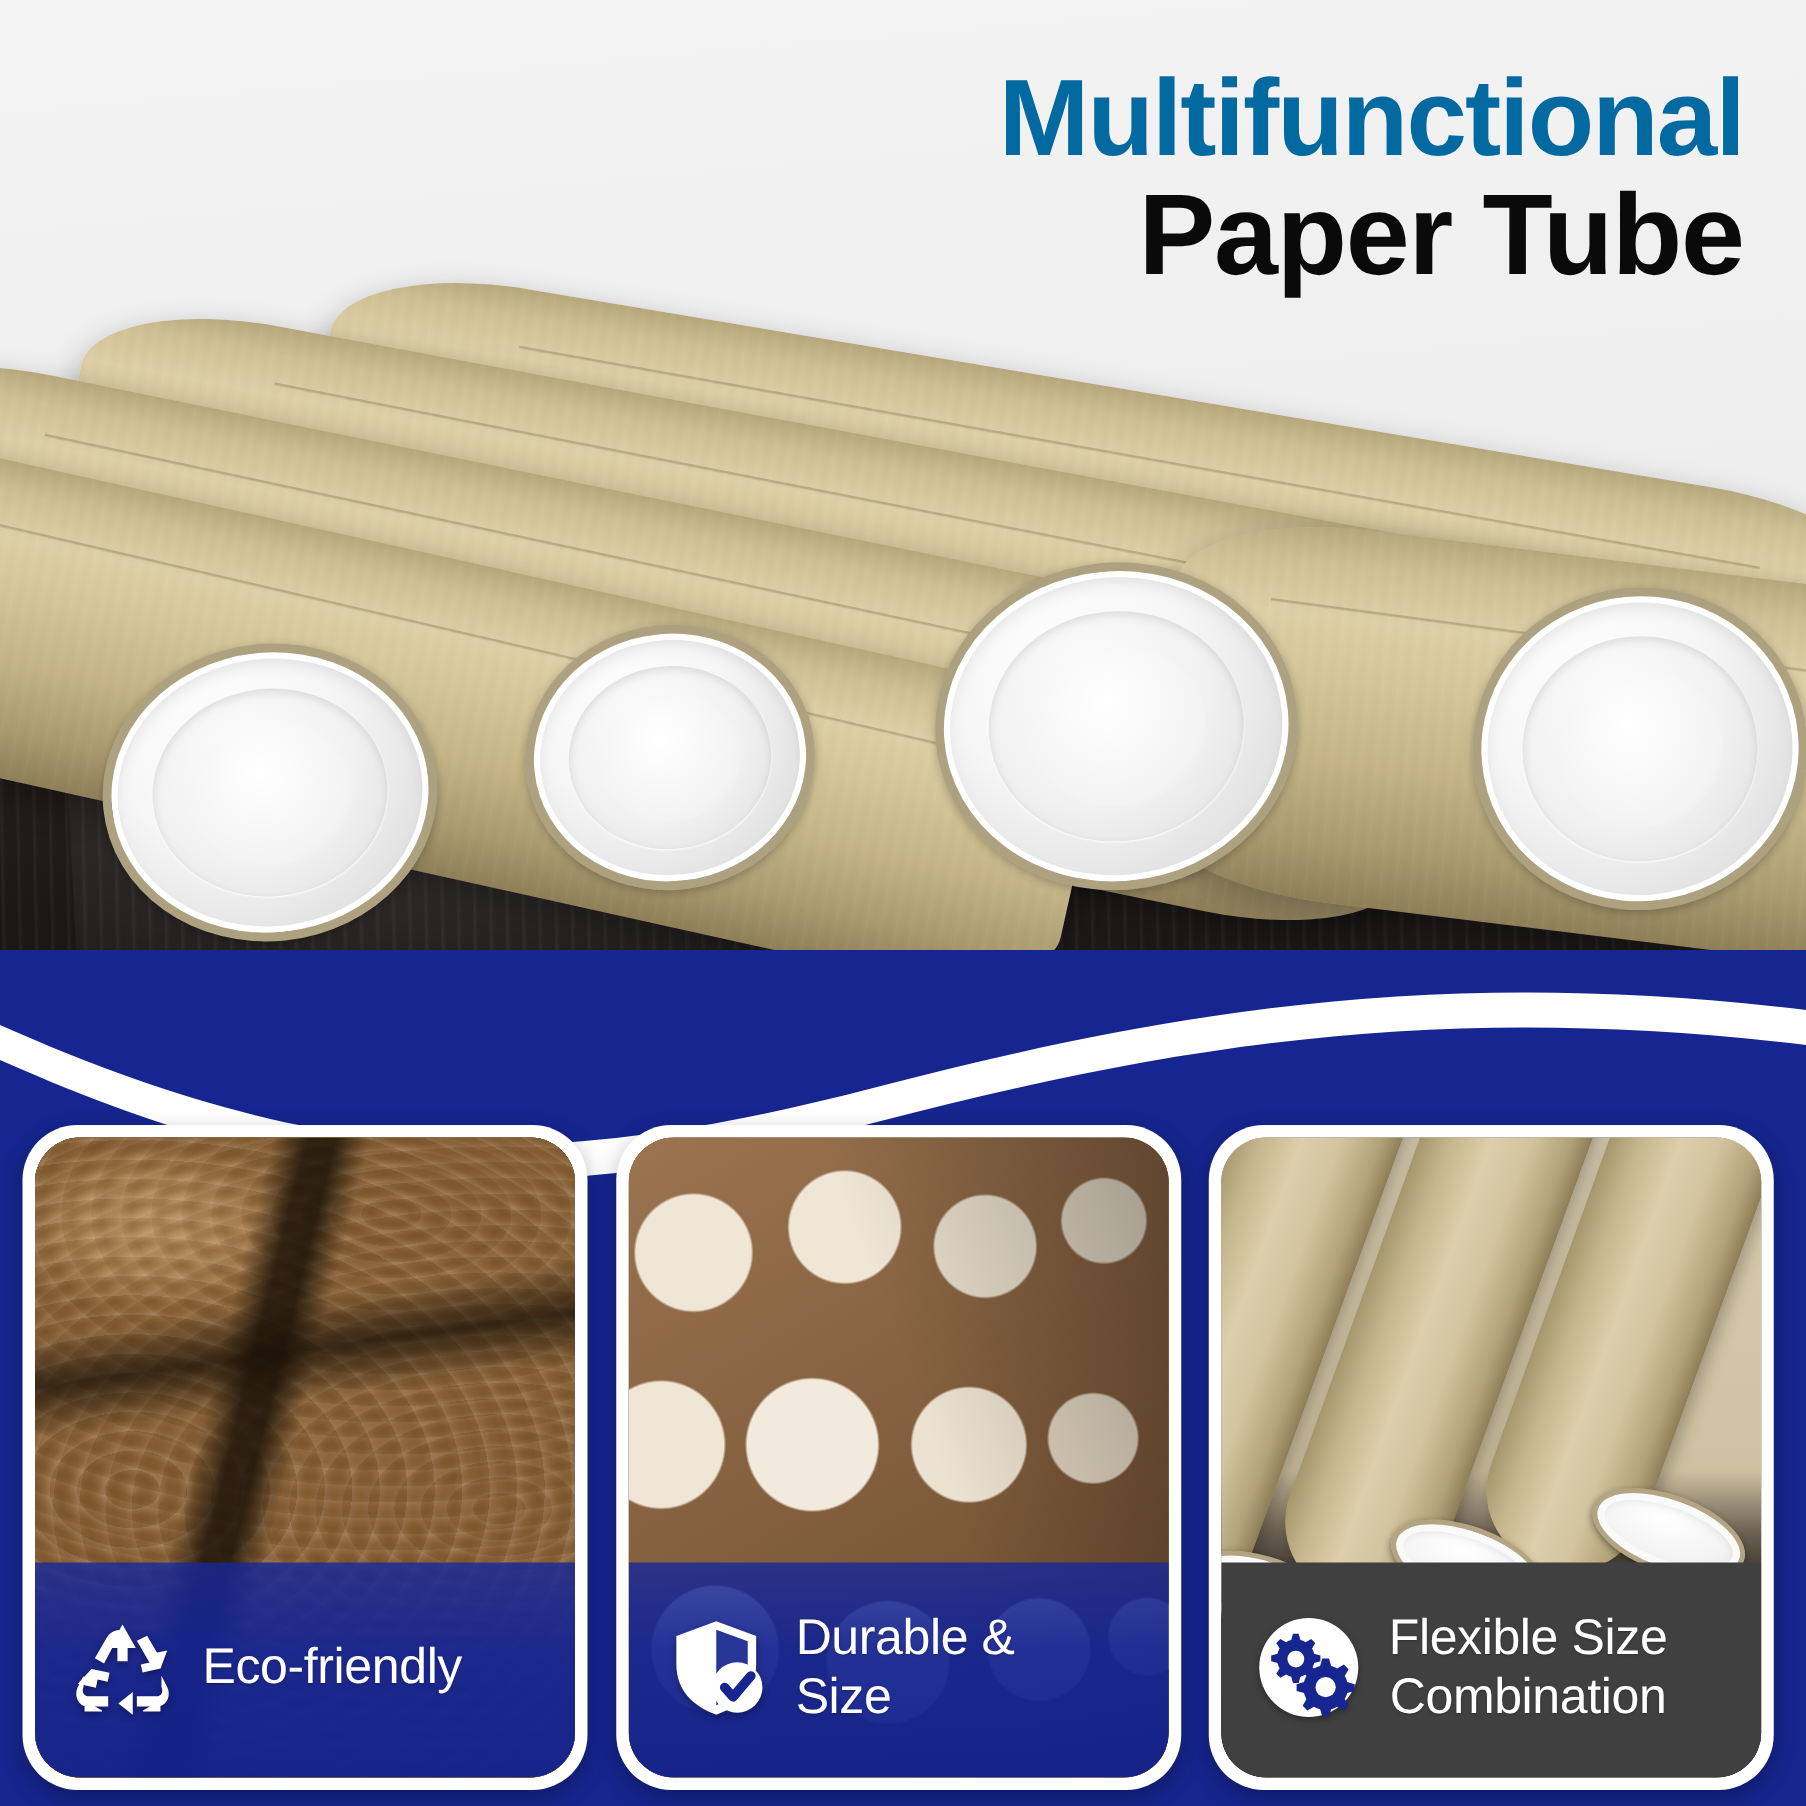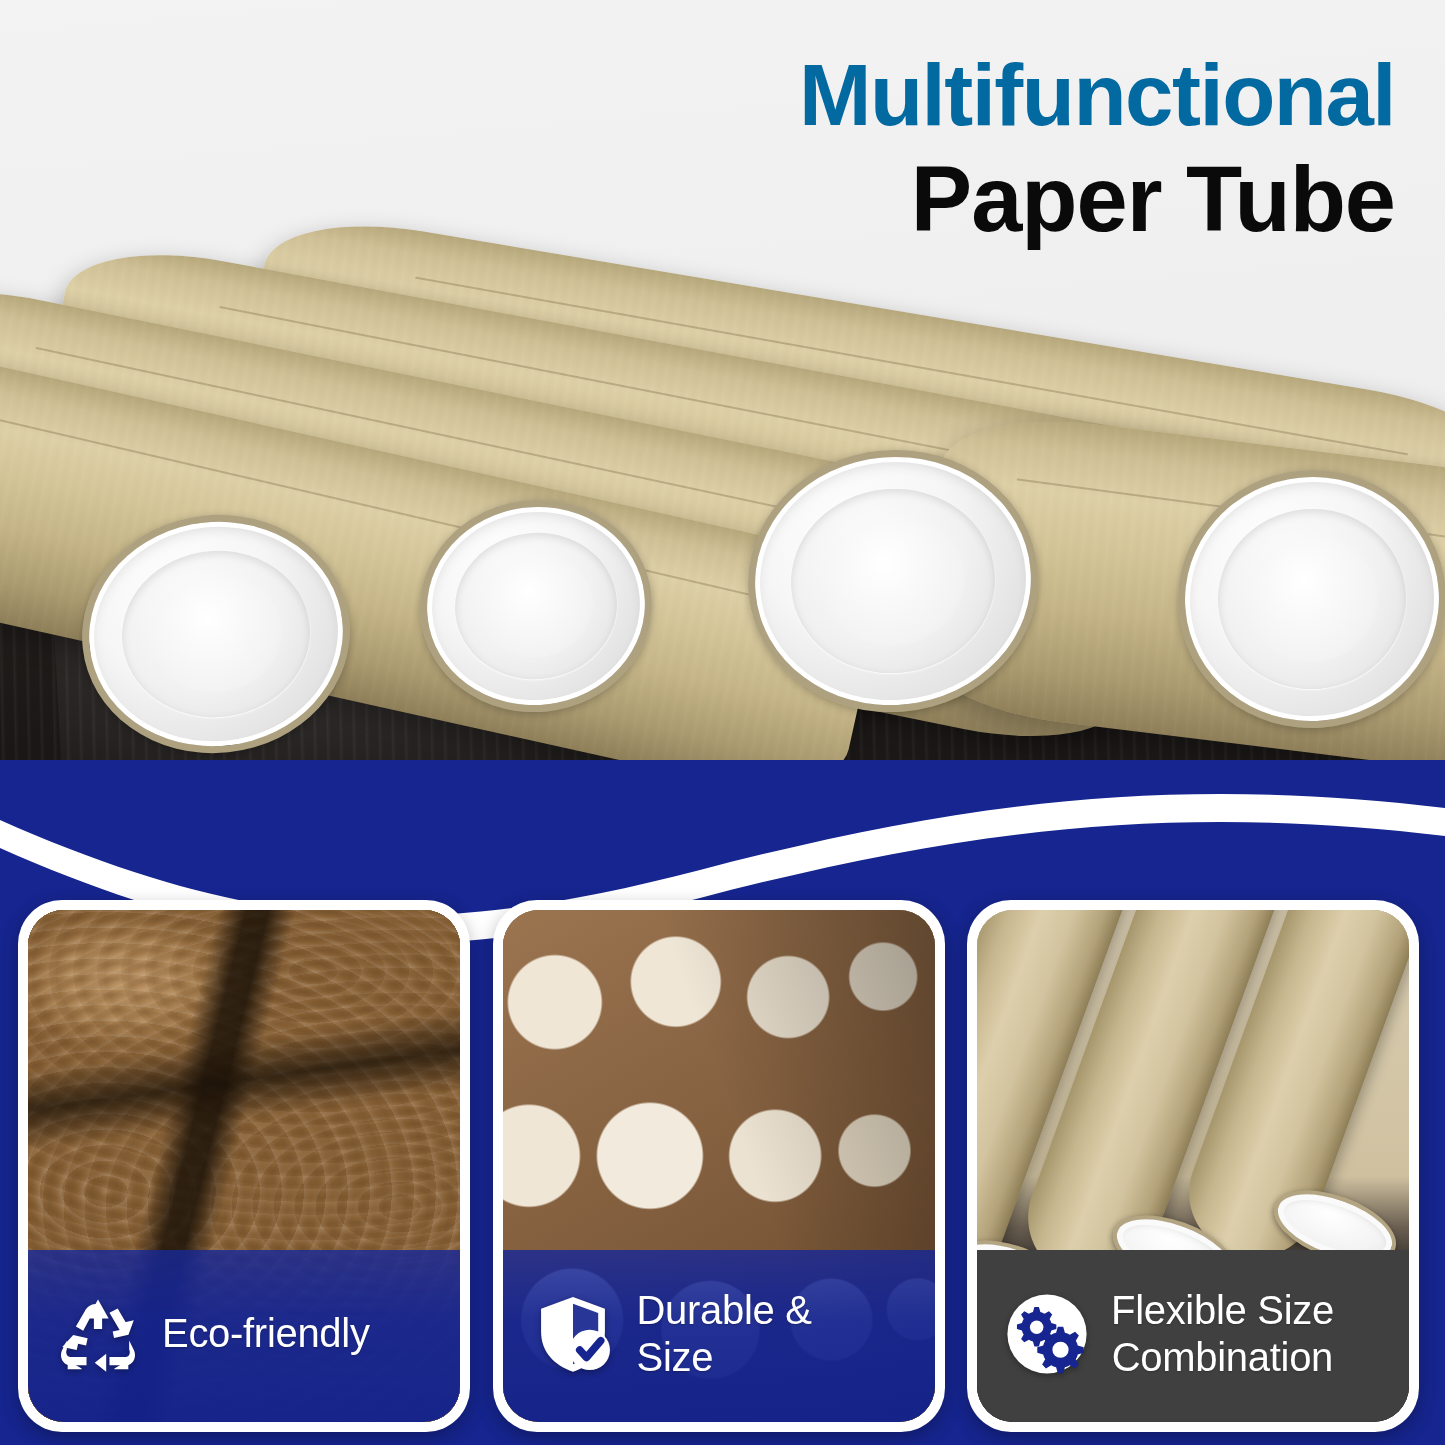--- a/index.html
+++ b/index.html
@@ -147,21 +147,21 @@
     font-weight: bold;
     letter-spacing: -1.5px;
     color: #0369a1;
   }
   .title-line2 {
     display: block;
     font-size: 92px;
     font-weight: bold;
     letter-spacing: -1px;
     color: #0a0a0a;
-    margin-top: 17px;
+    margin-top: 6px;
   }
 
   
   .blue-panel {
     position: absolute;
     left: 0;
     top: 760px;
     width: 1445px;
     height: 685px;
     background: #16258f;

